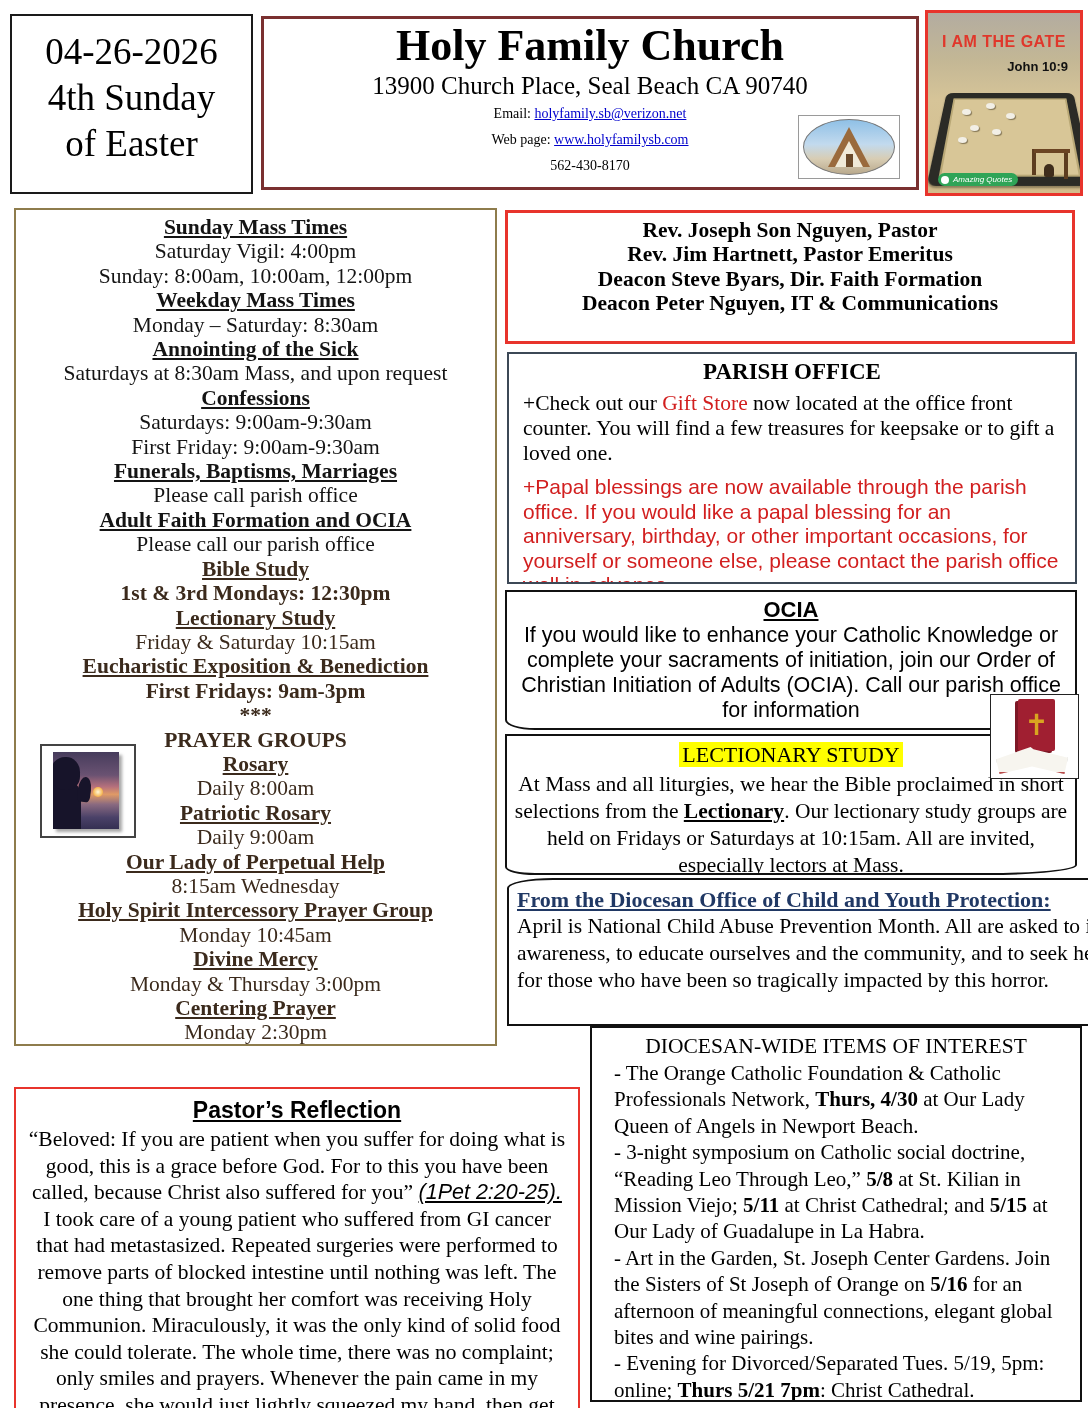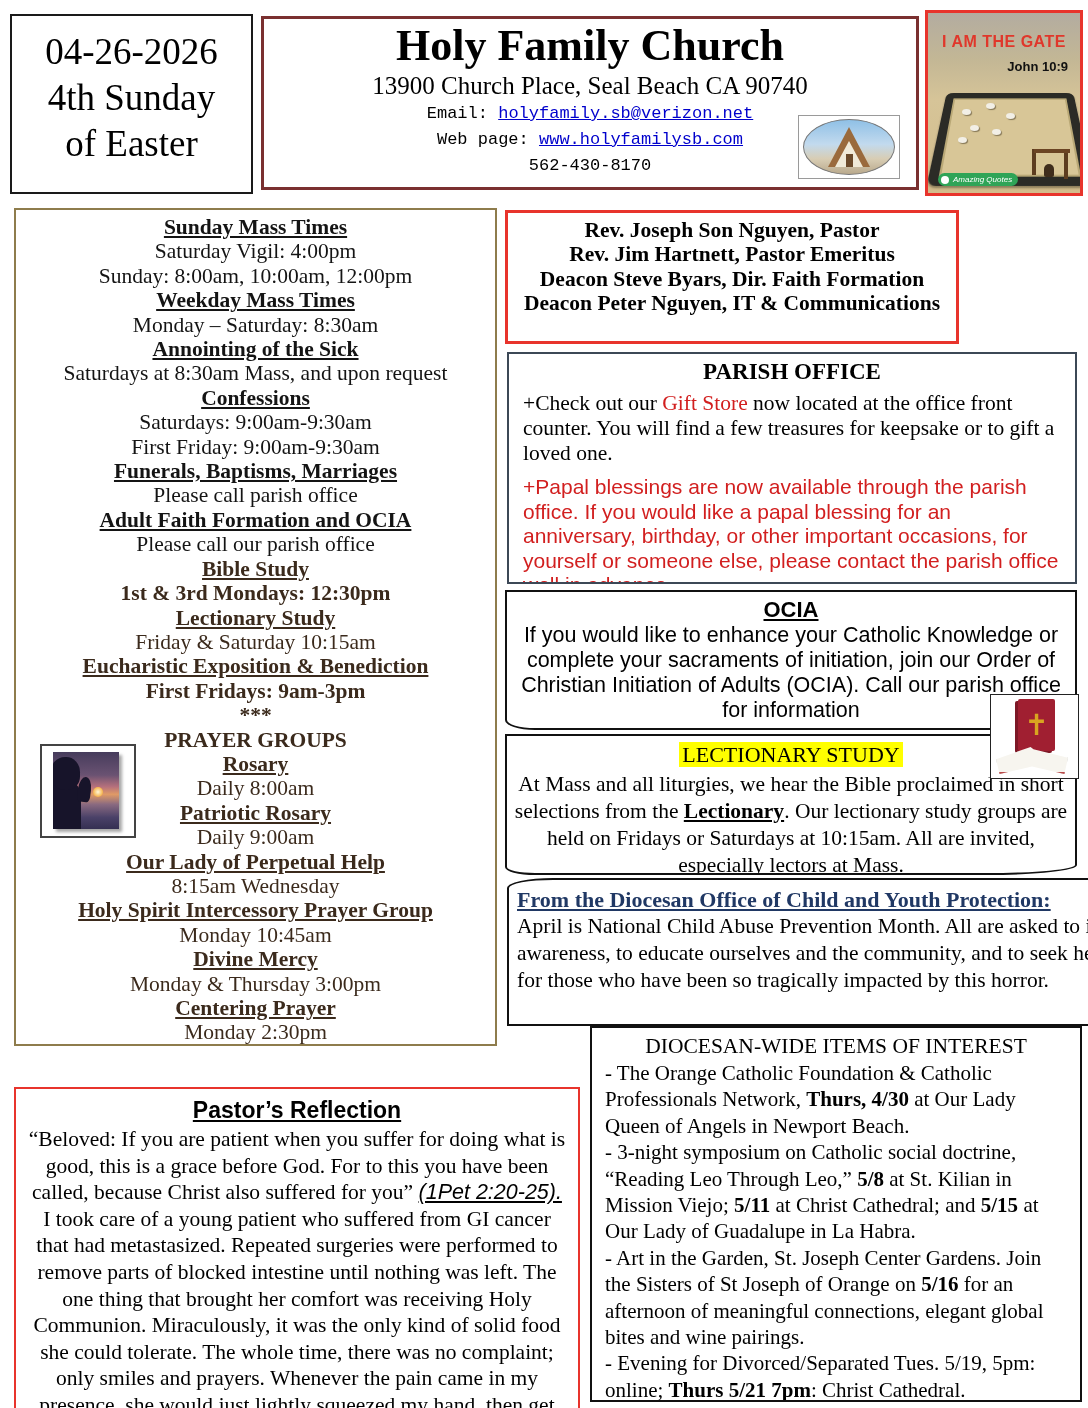--- a/index.html
+++ b/index.html
@@ -7,21 +7,21 @@
           font-family:"Liberation Serif", serif; color:#000; overflow:hidden; }
 
   
   .date-box { position:absolute; left:10px; top:14px; width:243px; height:180px;
               border:2px solid #1a1a1a; box-sizing:border-box; text-align:center;
               font-size:37px; line-height:46px; padding-top:13px; }
   .header-box { position:absolute; left:261px; top:16px; width:658px; height:174px;
                 border:3px solid #7a3030; box-sizing:border-box; text-align:center; }
   .church-name { font-size:44px; font-weight:bold; line-height:50px; margin-top:2px; }
   .addr { font-size:25px; line-height:30px; }
-  .contact { font-size:17px; line-height:26px;font-family:Liberation Mono, monospace; }
+  .contact { font-size:14px; line-height:26px; }
   .lnk { color:#0000cc; text-decoration:underline; cursor:pointer; }
 
   .church-photo { position:absolute; right:16px; bottom:8px; width:100px; height:62px;
                   background:#fff; border:1px solid #9a9a9a; }
   .cp-oval { position:absolute; left:4px; top:3px; width:90px; height:54px; border-radius:50%;
              background:linear-gradient(180deg,#8fc0e6 0%,#c2daee 45%,#d8cdb4 72%,#b9a98c 100%);
              overflow:hidden; border:1px solid #777; }
   .cp-roof { position:absolute; left:24px; top:7px; width:0; height:0;
              border-left:21px solid transparent; border-right:21px solid transparent;
              border-bottom:40px solid #9a6a3c; }
@@ -79,21 +79,21 @@
   
   .pastor-box { position:absolute; left:14px; top:1087px; width:566px; height:338px;
                 border:2px solid #e8342c; box-sizing:border-box; text-align:center;
                 padding:7px 10px 0; overflow:hidden; }
   .pr-title { font-family:"Liberation Sans", sans-serif; font-weight:bold;
               text-decoration:underline; font-size:23px; line-height:28px; }
   .pr-body { font-size:21.5px; line-height:26.6px; margin-top:2px; }
   .cite { font-family:"Liberation Sans", sans-serif; font-style:italic;text-decoration:underline; }
 
   
-  .staff-box { position:absolute; left:505px; top:210px; width:454px; height:134px;
+  .staff-box { position:absolute; left:505px; top:210px; width:570px; height:134px;
                border:3px solid #e8342c; box-sizing:border-box; text-align:center; padding-top:5px; }
   .staff-line { font-size:21.5px; font-weight:bold; line-height:24.4px; }
 
   .parish-box { position:absolute; left:507px; top:352px; width:570px; height:232px;
                 border:2px solid #3c4856; box-sizing:border-box; padding:4px 14px 16px; overflow:hidden; }
   .po-title { text-align:center; font-weight:bold; font-size:23px; line-height:28px; }
   .po-p1 { font-size:21.5px; line-height:25px; margin-top:5px; }
   .red-text { color:#d21f1f; }
   .po-p2 { font-family:"Liberation Sans", sans-serif; color:#d21f1f; font-size:21px;
            line-height:24.5px; margin-top:9px; }
@@ -124,21 +124,21 @@
              box-shadow:0 2px 2px rgba(0,0,0,.3); border-bottom:2px solid #b94a4a; }
 
   .child-box { position:absolute; left:507px; top:878px; width:662px; height:148px;
                border:2px solid #111; box-sizing:border-box; text-align:left;
                padding:6px 8px 0; border-top-left-radius:46px 10px; overflow:hidden; }
   .cb-title { font-weight:bold; text-decoration:underline; color:#203864;
               font-size:22px; line-height:27px; }
   .cb-body { font-size:21.5px; line-height:27px; }
 
   .diocesan-box { position:absolute; left:590px; top:1026px; width:492px; height:376px;
-                  border:2px solid #111; box-sizing:border-box; padding:5px 13px 0; overflow:hidden; }
+                  border:2px solid #111; box-sizing:border-box; padding:5px 22px 0; overflow:hidden; }
   .dio-title { text-align:center; font-size:21.5px; line-height:27px; }
   .dio-item { font-size:21px; line-height:26.4px; text-align:left; }
   .dio-item b { font-weight:bold; }
 </style>
 </head>
 <body>
 
 <div class="page">
 
   <div class="date-box">

